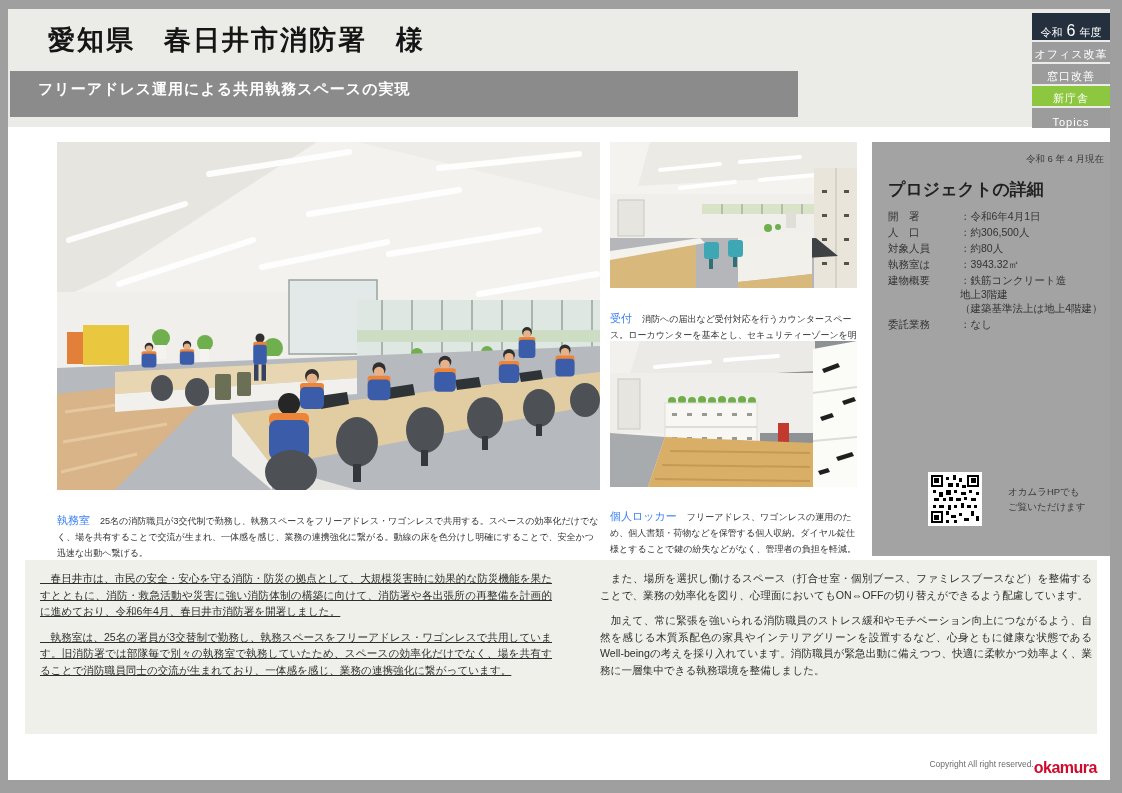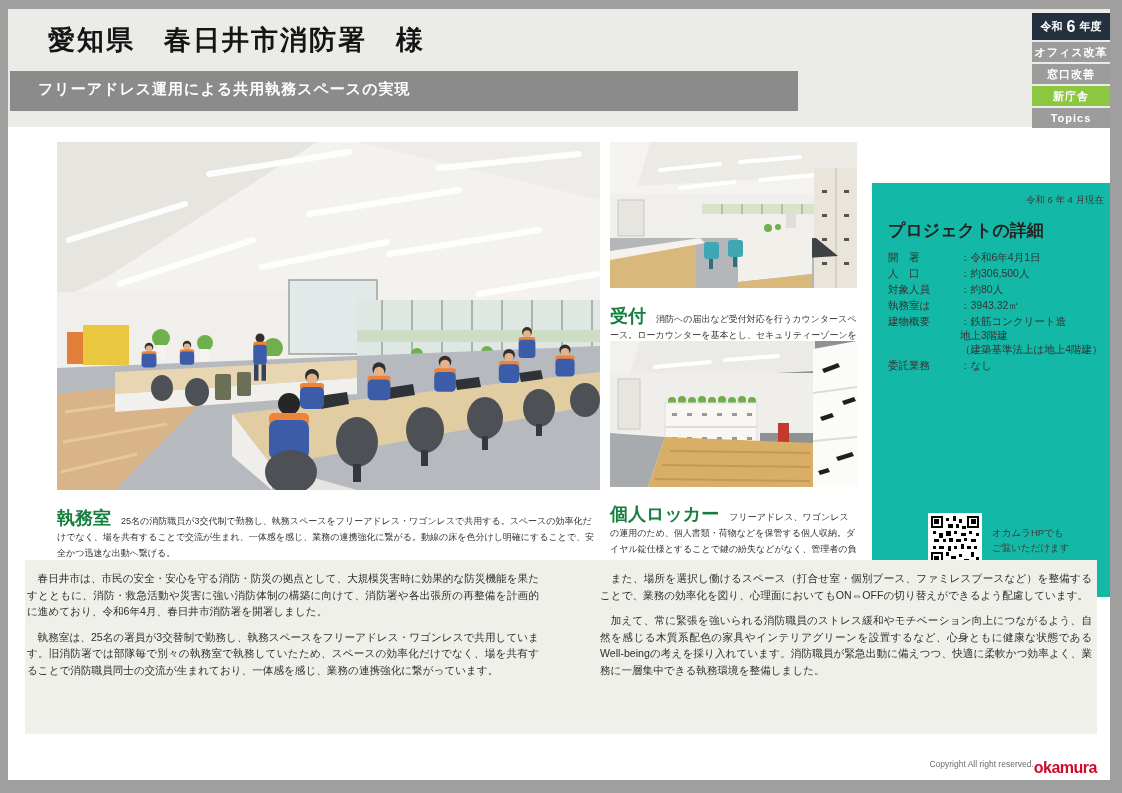--- a/index.html
+++ b/index.html
@@ -3,63 +3,63 @@
 <meta charset="utf-8">
 <style>
   html,body{margin:0;padding:0;background:#ffffff;}
   *{box-sizing:border-box;font-family:"Liberation Sans","DejaVu Sans",sans-serif;}
   .canvas{position:relative;width:1122px;height:793px;background:#9f9f9f;overflow:hidden;}
   .page{position:absolute;left:8px;top:9px;width:1102px;height:771px;background:#ffffff;overflow:hidden;}
 
   
   .header-band{position:absolute;left:0;top:0;width:1102px;height:118px;background:#ebebe7;}
   .page-title{position:absolute;left:40px;top:13px;font-size:27px;font-weight:bold;color:#151515;letter-spacing:2px;}
-  .subtitle-bar{position:absolute;left:2px;top:62px;width:788px;height:40px;background:#8b8b8b;color:#ffffff;
+  .subtitle-bar{position:absolute;left:2px;top:62px;width:788px;height:46px;background:#8b8b8b;color:#ffffff;
     font-size:15px;font-weight:bold;line-height:35px;padding-left:28px;letter-spacing:1px;}
 
   
   .tab-stack{position:absolute;left:1024px;top:4px;width:78px;}
-  .tab{width:78px;height:20px;margin-bottom:2px;color:#ffffff;font-size:11px;font-weight:bold;
-    display:flex;align-items:center;justify-content:center;background:#9c9c9c;letter-spacing:1px;cursor:pointer;}
+  .tab{width:78px;height:20px;margin-bottom:2px;color:#ffffff;font-size:11px;font-weight:normal;
+    display:flex;align-items:flex-end;justify-content:center;background:#9c9c9c;letter-spacing:1px;cursor:pointer;}
   .tab-year{height:27px;background:#25303f;letter-spacing:0;}
   .tab-year .yr-num{font-size:16px;margin:0 4px;}
   .tab-active{background:#8dc63f;}
 
   
   .photo{position:absolute;overflow:hidden;background:#e8e8e5;}
   .photo svg{display:block;width:100%;height:100%;}
   .photo-office{left:49px;top:133px;width:543px;height:348px;}
   .photo-reception{left:602px;top:133px;width:247px;height:146px;}
   .photo-locker{left:602px;top:332px;width:247px;height:146px;}
 
   .caption{position:absolute;color:#2e2e2e;line-height:13px;}
   .caption-office{left:49px;top:487px;width:543px;}
   .caption-reception{left:602px;top:285px;width:247px;}
   .caption-locker{left:602px;top:483px;width:247px;}
-  .cap-label{font-weight:bold;font-size:18px;margin-right:10px;color:#15803d;}
+  .cap-label{font-weight:normal;font-size:11px;margin-right:10px;color:#3b82f6;}
   .cap-text{font-size:9px;color:#333;}
 
   
-  .project-panel{position:absolute;left:864px;top:133px;width:244px;height:414px;background:#14b8a6;margin-top:41px;}
+  .project-panel{position:absolute;left:864px;top:133px;width:244px;height:414px;background:#a3a3a3;}
   .as-of{position:absolute;right:12px;top:11px;font-size:9.5px;color:#3a3a3a;}
   .panel-heading{position:absolute;left:16px;top:36px;font-size:17px;font-weight:bold;color:#222;}
   .panel-rows{position:absolute;left:16px;top:68px;width:218px;font-size:10.5px;color:#333;}
   .panel-row{display:flex;margin-bottom:2px;}
   .panel-row .lbl{flex:0 0 72px;}
   .panel-row .val{flex:1;white-space:pre-line;}
-  .qr-block{position:absolute;left:56px;top:330px;display:flex;align-items:center;}
+  .qr-block{position:absolute;left:56px;top:330px;display:flex;align-items:center;gap:16px;}
   .qr-code{width:54px;height:54px;background:#ffffff;padding:3px;}
   .qr-code svg{display:block;width:100%;height:100%;}
   .qr-note{margin-left:10px;font-size:9.5px;color:#3a3a3a;line-height:15px;}
 
   
   .bottom-section{position:absolute;left:17px;top:551px;width:1072px;height:174px;background:#f0f0ea;}
   .col{position:absolute;top:10px;font-size:10.6px;line-height:16.5px;color:#2d2d2d;text-align:justify;}
   .col p{margin:0 0 9px 0;}
-  .col-left{left:2px;width:512px;}
+  .col-left{left:15px;width:512px;text-decoration:underline;}
   .col-right{left:575px;width:492px;}
 
   
   .footer{position:absolute;left:0;top:750px;width:1089px;height:21px;display:flex;align-items:flex-start;justify-content:flex-end;}
   .copyright{font-size:8.5px;color:#6b6b6b;}
   .logo{margin-left:0;font-size:16px;font-weight:900;color:#cf0a2c;letter-spacing:-0.5px;}
 </style>
 </head>
 <body>
 

